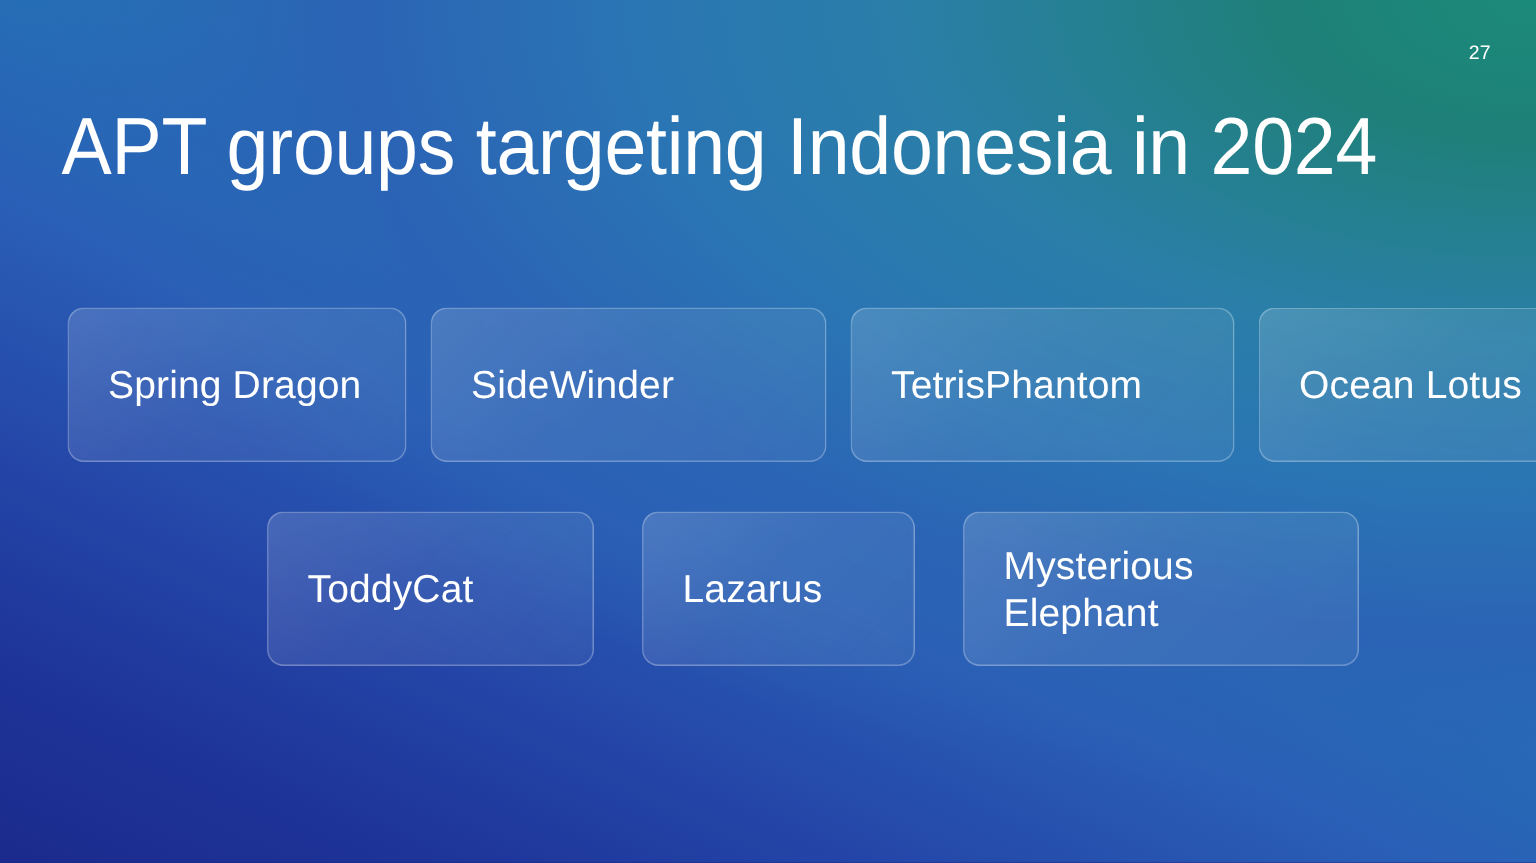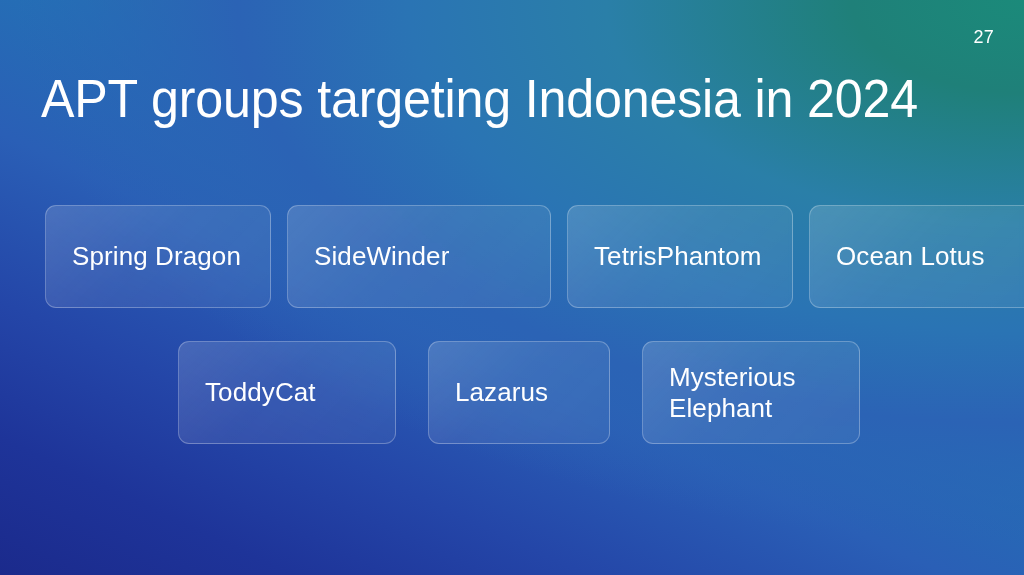--- a/index.html
+++ b/index.html
@@ -36,21 +36,21 @@
           #2446a8 74%,
           #1e3499 87%,
           #1b2a8c 100%);
   }
 
   
   #page-number {
     position: absolute;
     top: 28px;
     right: 30px;
-    font-size: 18px;
+    font-size: 13px;
     font-weight: 400;
     color: #ffffff;
     letter-spacing: 0.2px;
     line-height: 1;
   }
 
   
   #slide-title {
     position: absolute;
     left: 41px;
@@ -103,25 +103,25 @@
     font-weight: 300;
     color: #ffffff;
     letter-spacing: 0.1px;
     line-height: 1.18;
     white-space: pre-line;
   }
 
   
   #card-spring-dragon      { width: 226px; }
   #card-sidewinder         { width: 264px; }
-  #card-tetrisphantom      { width: 226px; }
+  #card-tetrisphantom      { width: 256px; }
   #card-ocean-lotus        { width: 244px; }
   #card-toddycat           { width: 218px; }
   #card-lazarus            { width: 182px; }
-  #card-mysterious-elephant{ width: 218px; }
+  #card-mysterious-elephant{ width: 264px; }
 </style>
 </head>
 <body>
 
 <div id="slide">
 
   <div id="page-number">27</div>
 
   <h1 id="slide-title">APT groups targeting Indonesia in 2024</h1>
 

